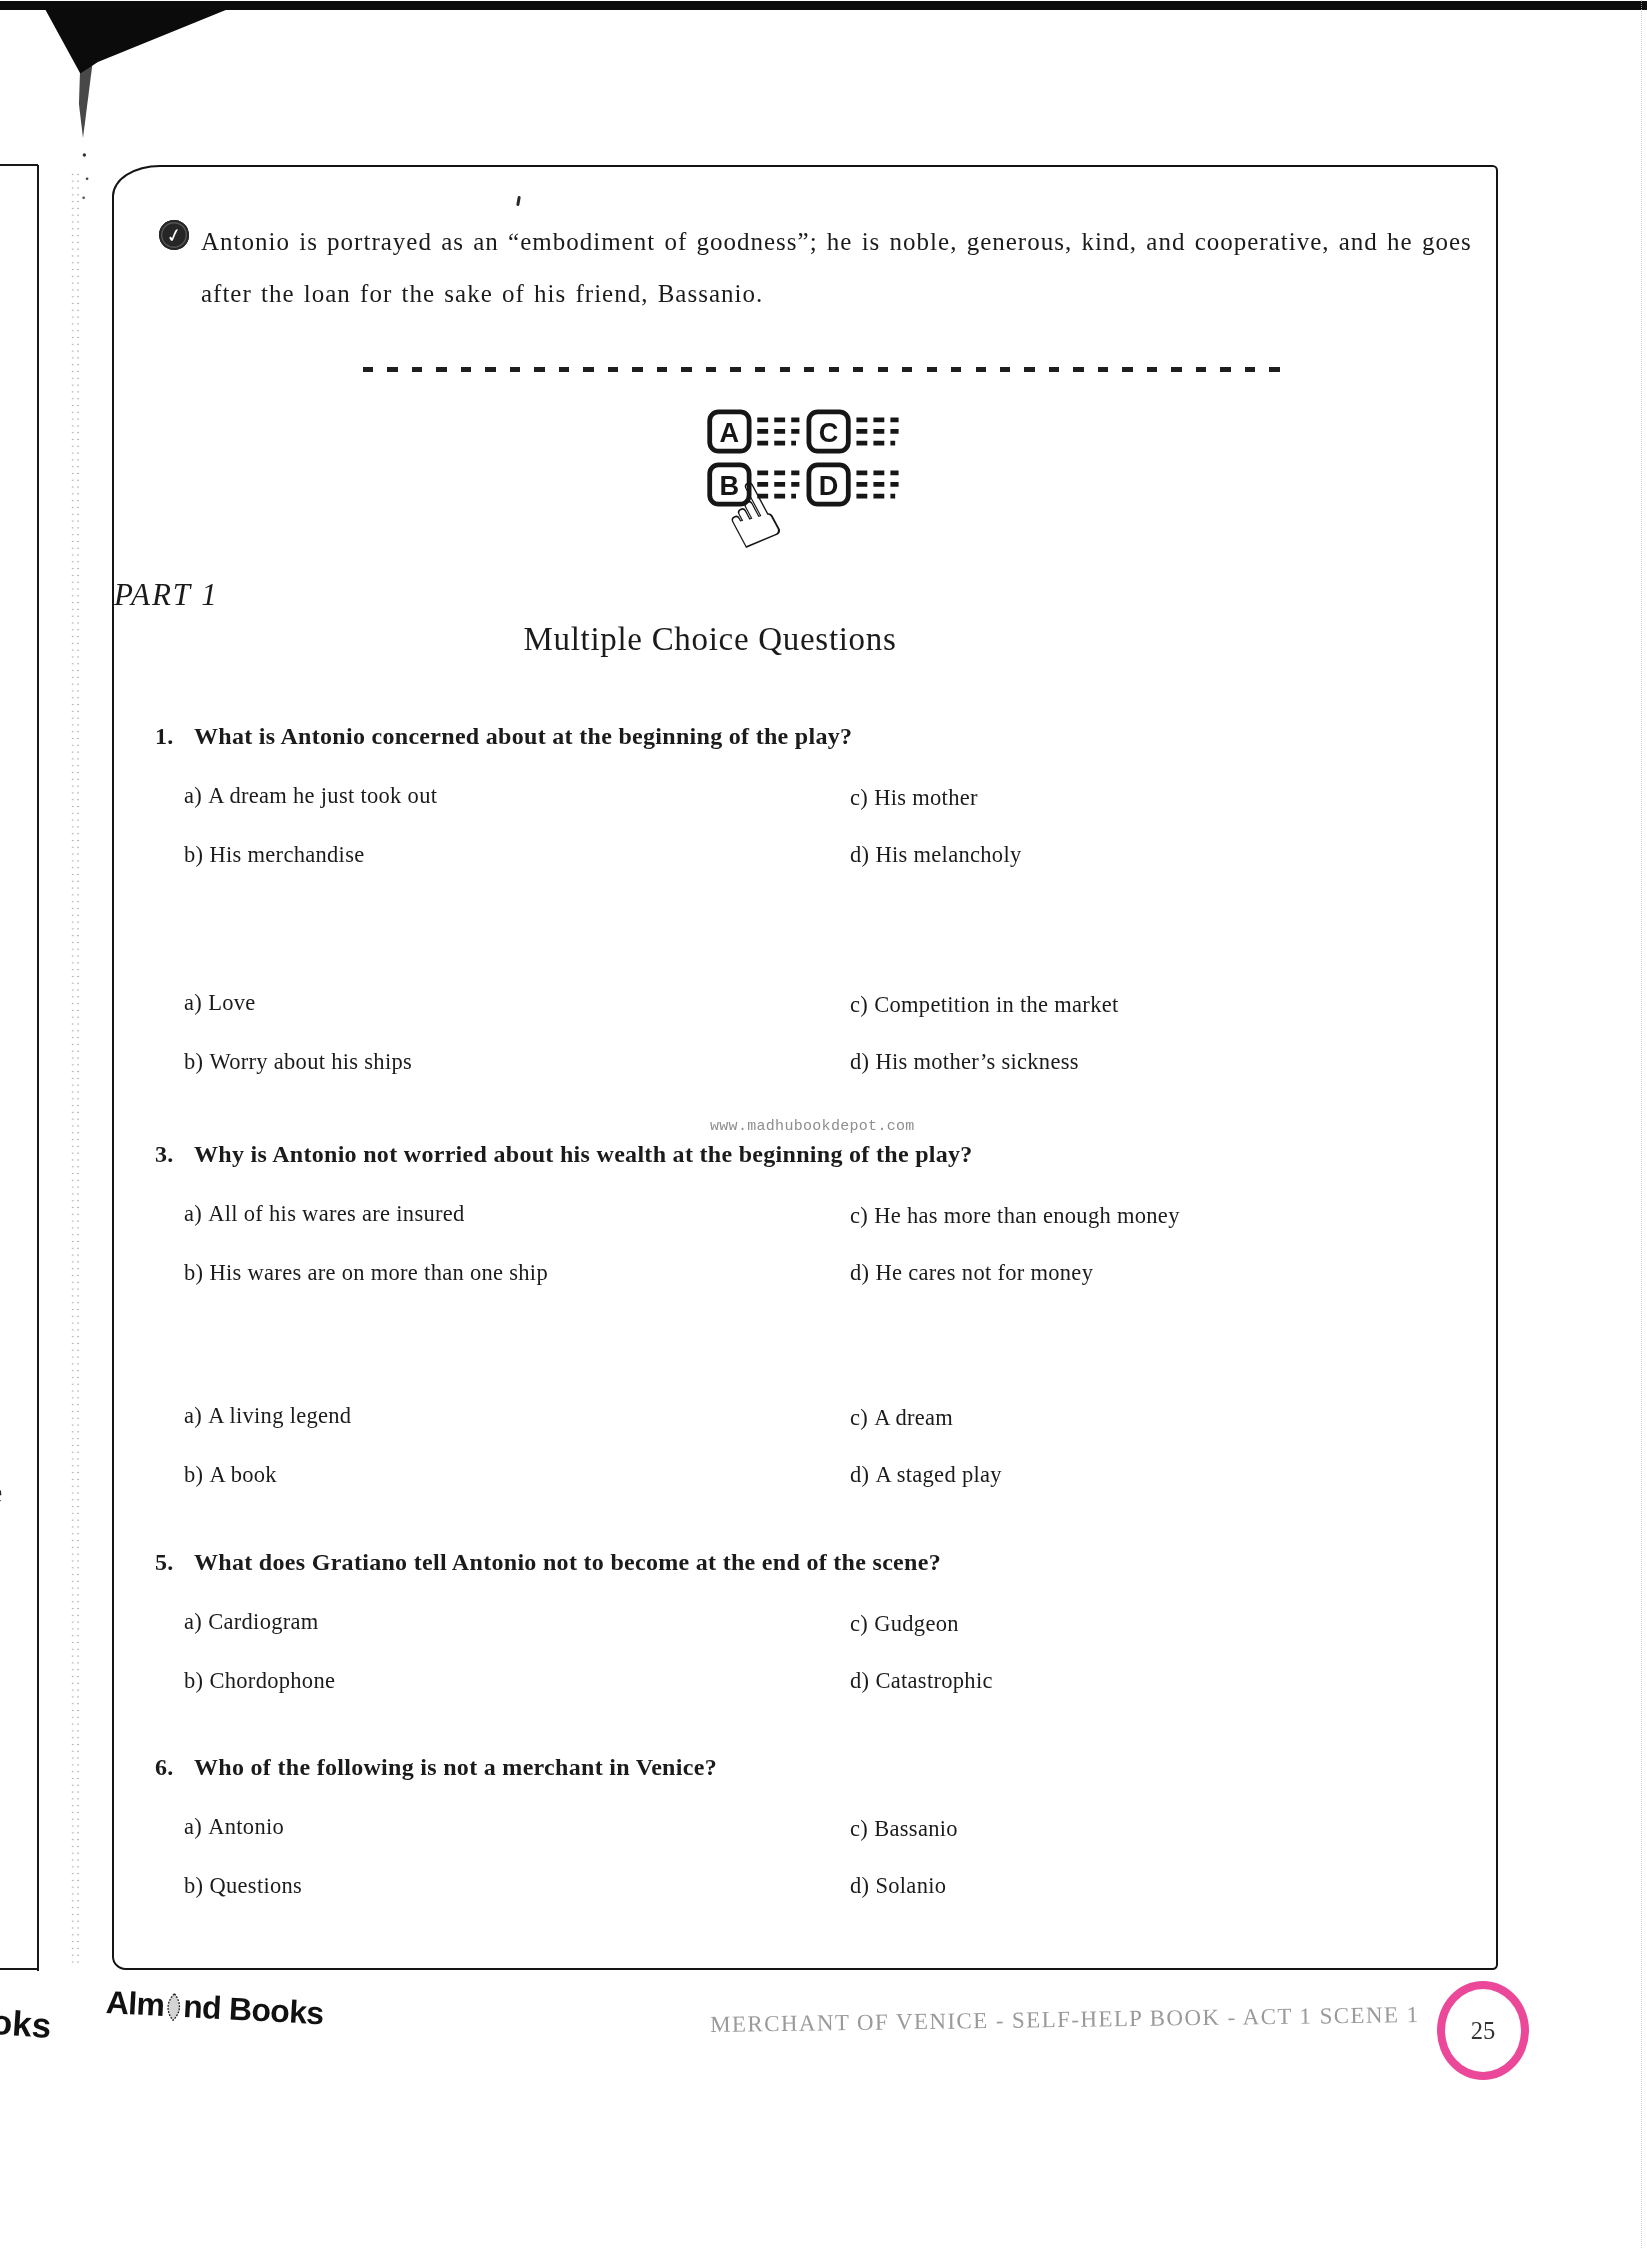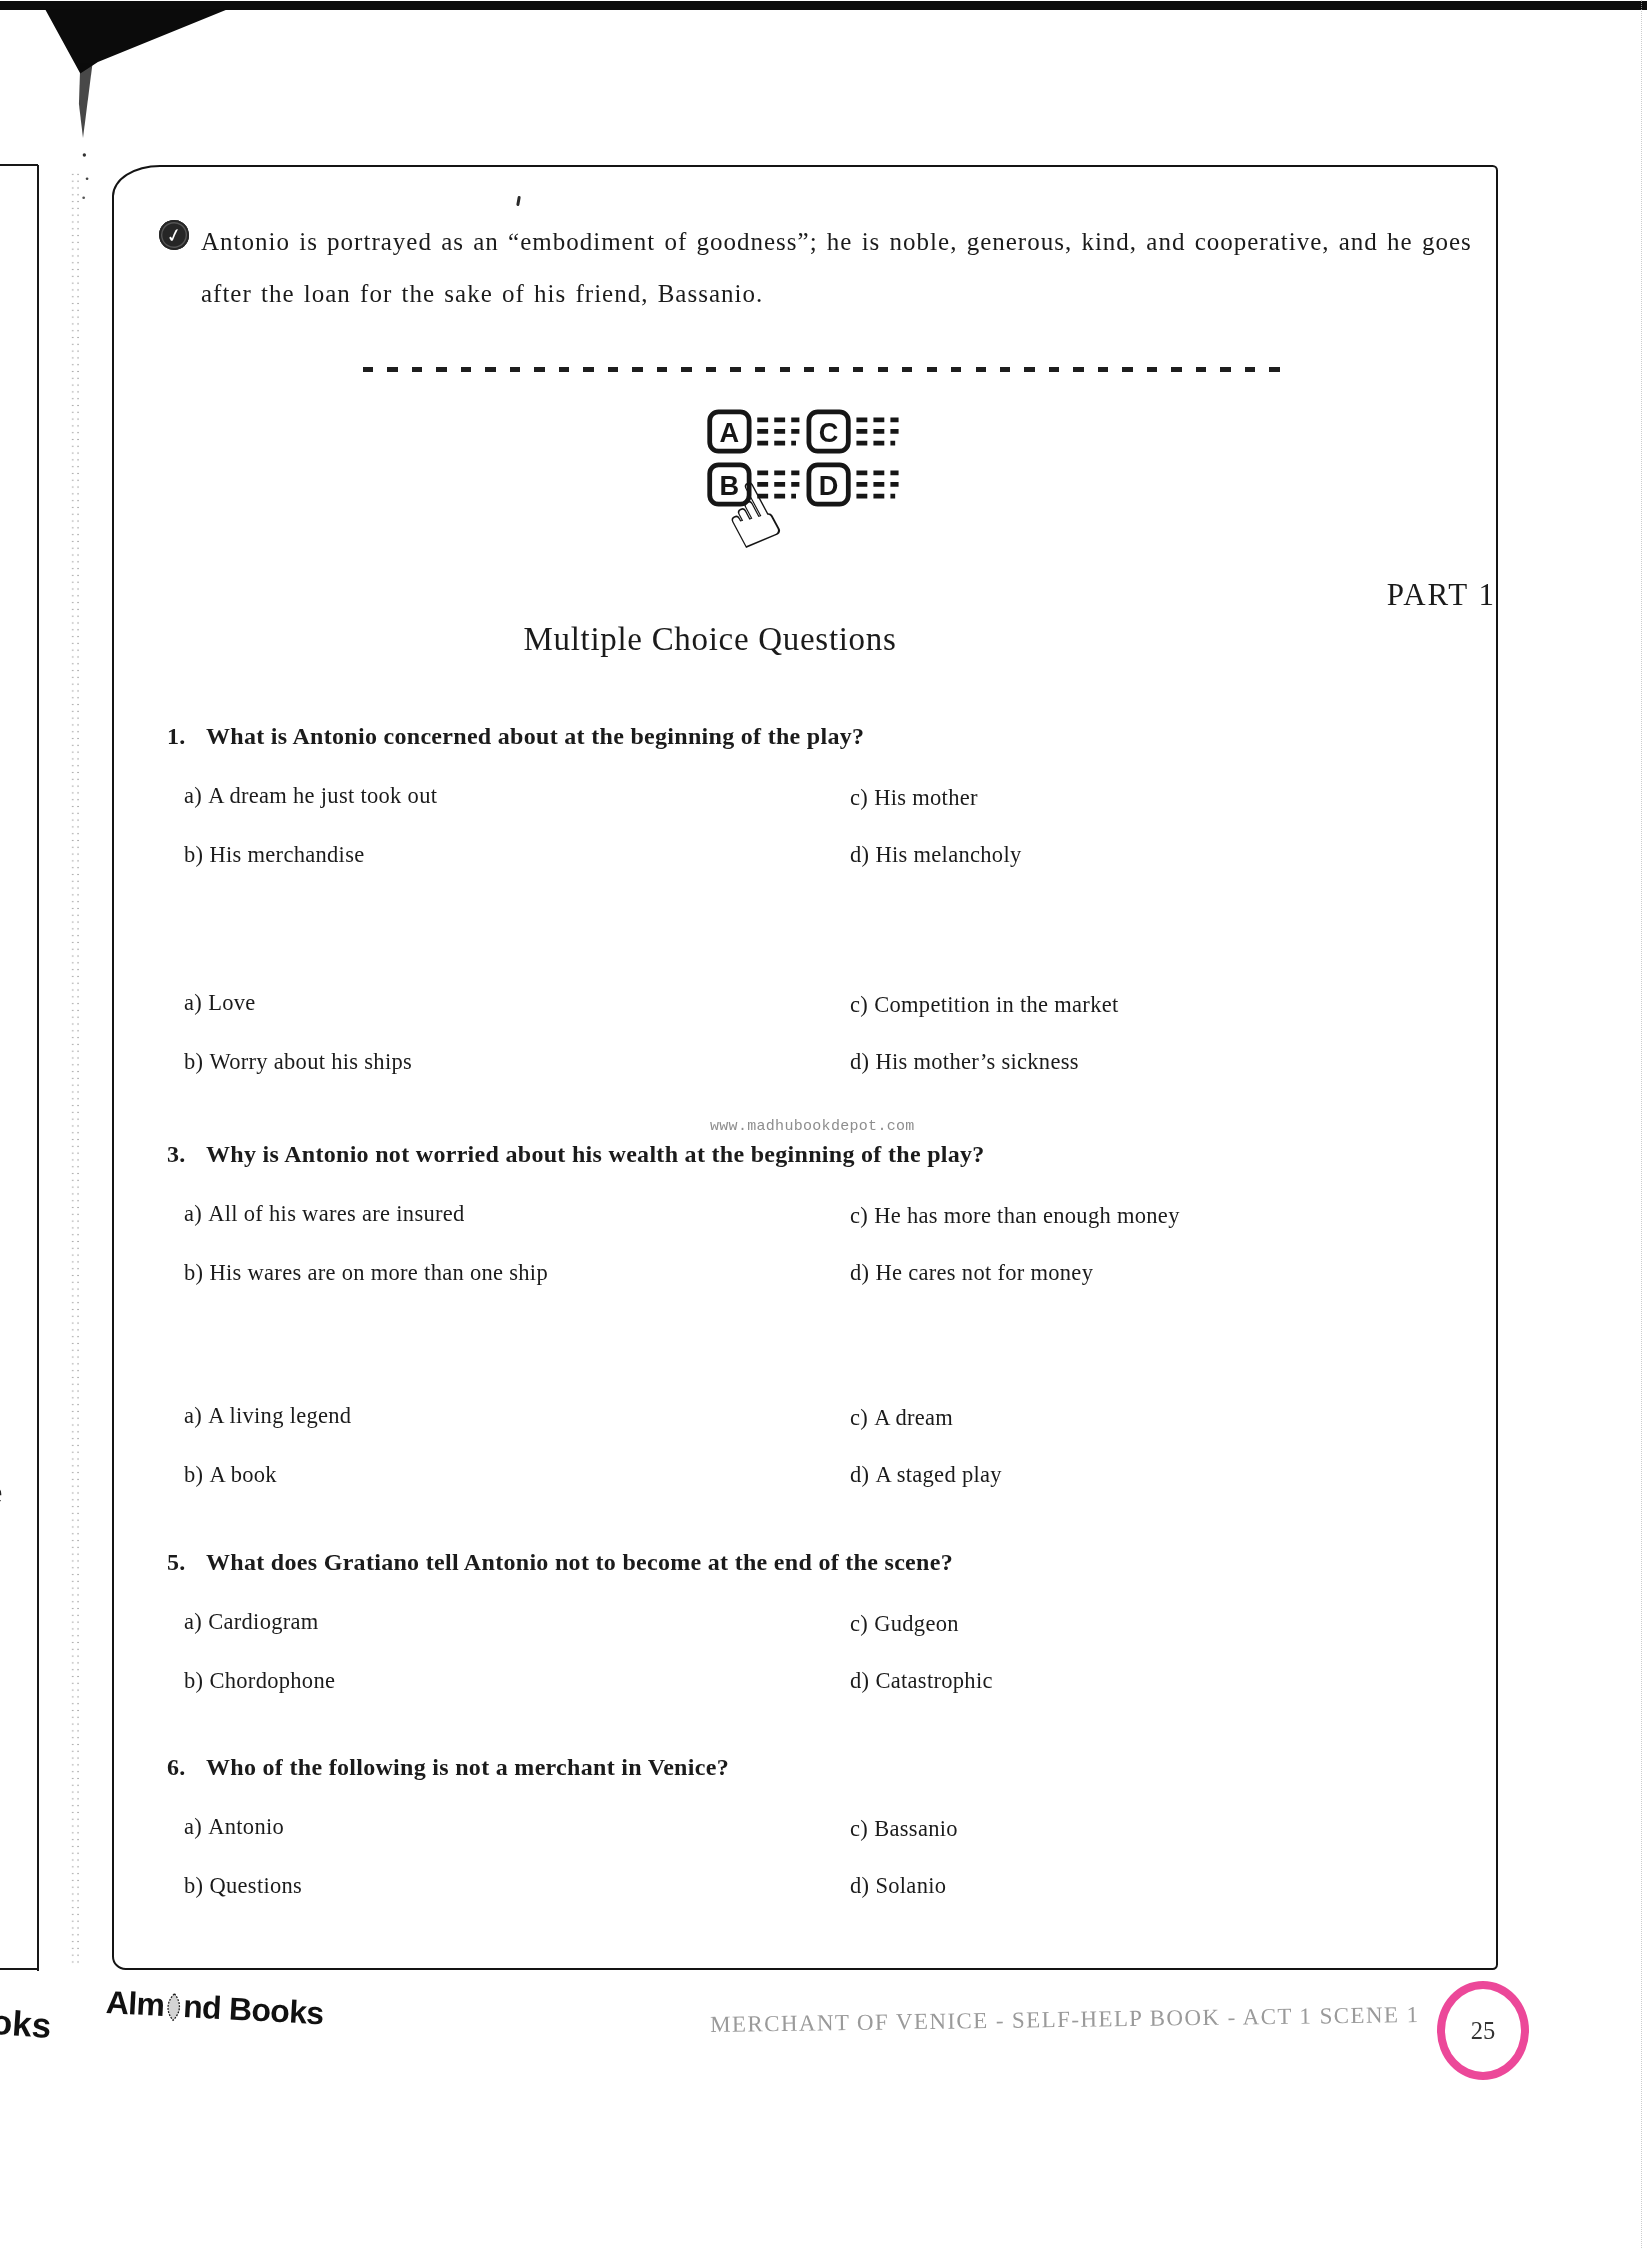--- a/index.html
+++ b/index.html
@@ -33,29 +33,29 @@
              letter-spacing:1px;word-spacing:2px;}
 
   .dashed-divider{left:249px;top:200px;width:925px;height:4.8px;
         background:repeating-linear-gradient(90deg,#1e1e1e 0 10.2px,transparent 10.2px 24.5px);}
 
   
   .mcq-icon{left:593px;top:242px;width:197px;height:102px;}
   .hand-icon{left:612px;top:308px;font-family:"DejaVu Sans",sans-serif;font-size:83px;
              color:#141414;transform:rotate(-28deg);line-height:1;}
 
-  .part-title{left:0;top:410px;width:1382px;text-align:right;font-size:31px;letter-spacing:2px;}
+  .part-title{left:0;top:410px;width:1382px;text-align:left;font-size:31px;letter-spacing:2px;font-style:italic;}
   .section-title{left:0;top:454px;width:1192px;text-align:center;font-size:33px;letter-spacing:0.7px;}
 
   .watermark{left:596px;top:951px;width:218px;font-family:Liberation Mono, monospace;
              font-size:15px;color:#8e8e8e;letter-spacing:0.3px;}
 
   
   .question{left:41px;width:1333px;height:156px;}
-  .q-line{position:absolute;left:12px;top:0;font-size:24px;font-weight:bold;letter-spacing:0.3px;}
+  .q-line{position:absolute;left:0;top:0;font-size:24px;font-weight:bold;letter-spacing:0.3px;}
   .q-num{display:inline-block;min-width:39px;}
   .opt{position:absolute;font-size:22.5px;letter-spacing:0.3px;}
   .opt .lbl{margin-right:6.1px;}
   .opt-a{left:29px;top:60px;}
   .opt-b{left:29px;top:119px;}
   .opt-c{left:695px;top:62px;}
   .opt-d{left:695px;top:119px;}
 
   
   .publisher{left:107px;top:1984px;font-family:"Liberation Sans",sans-serif;font-weight:bold;

